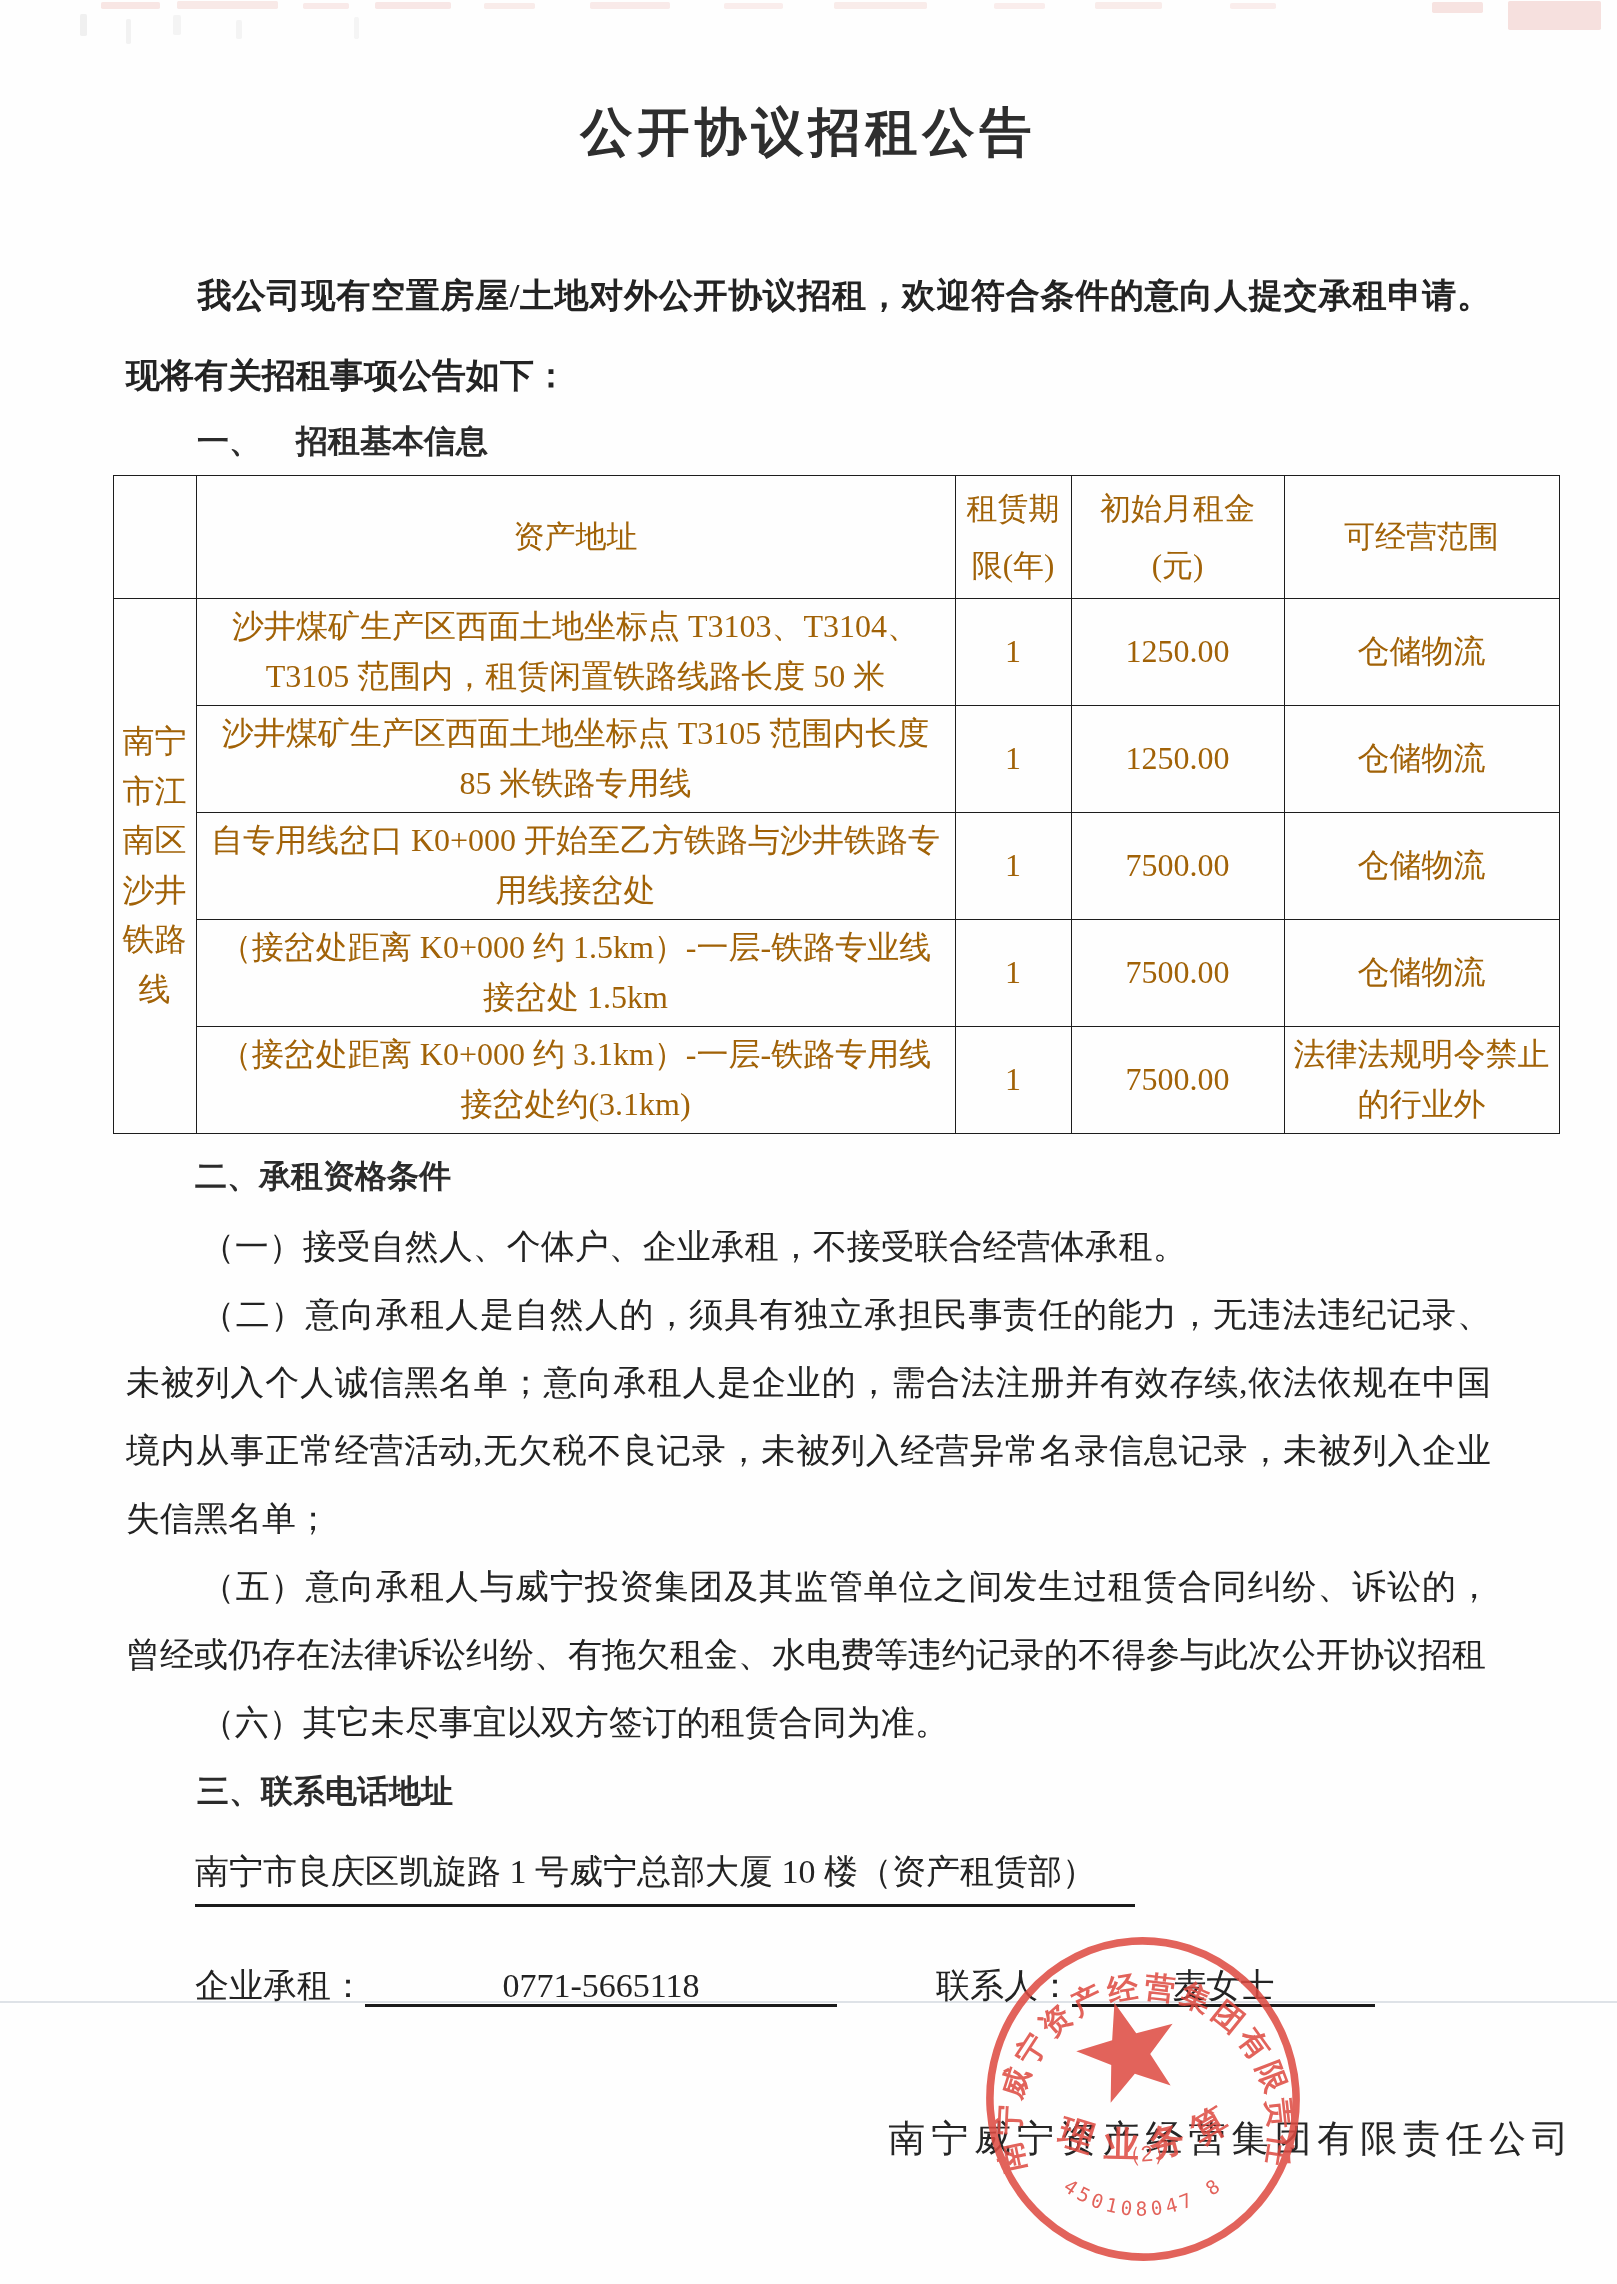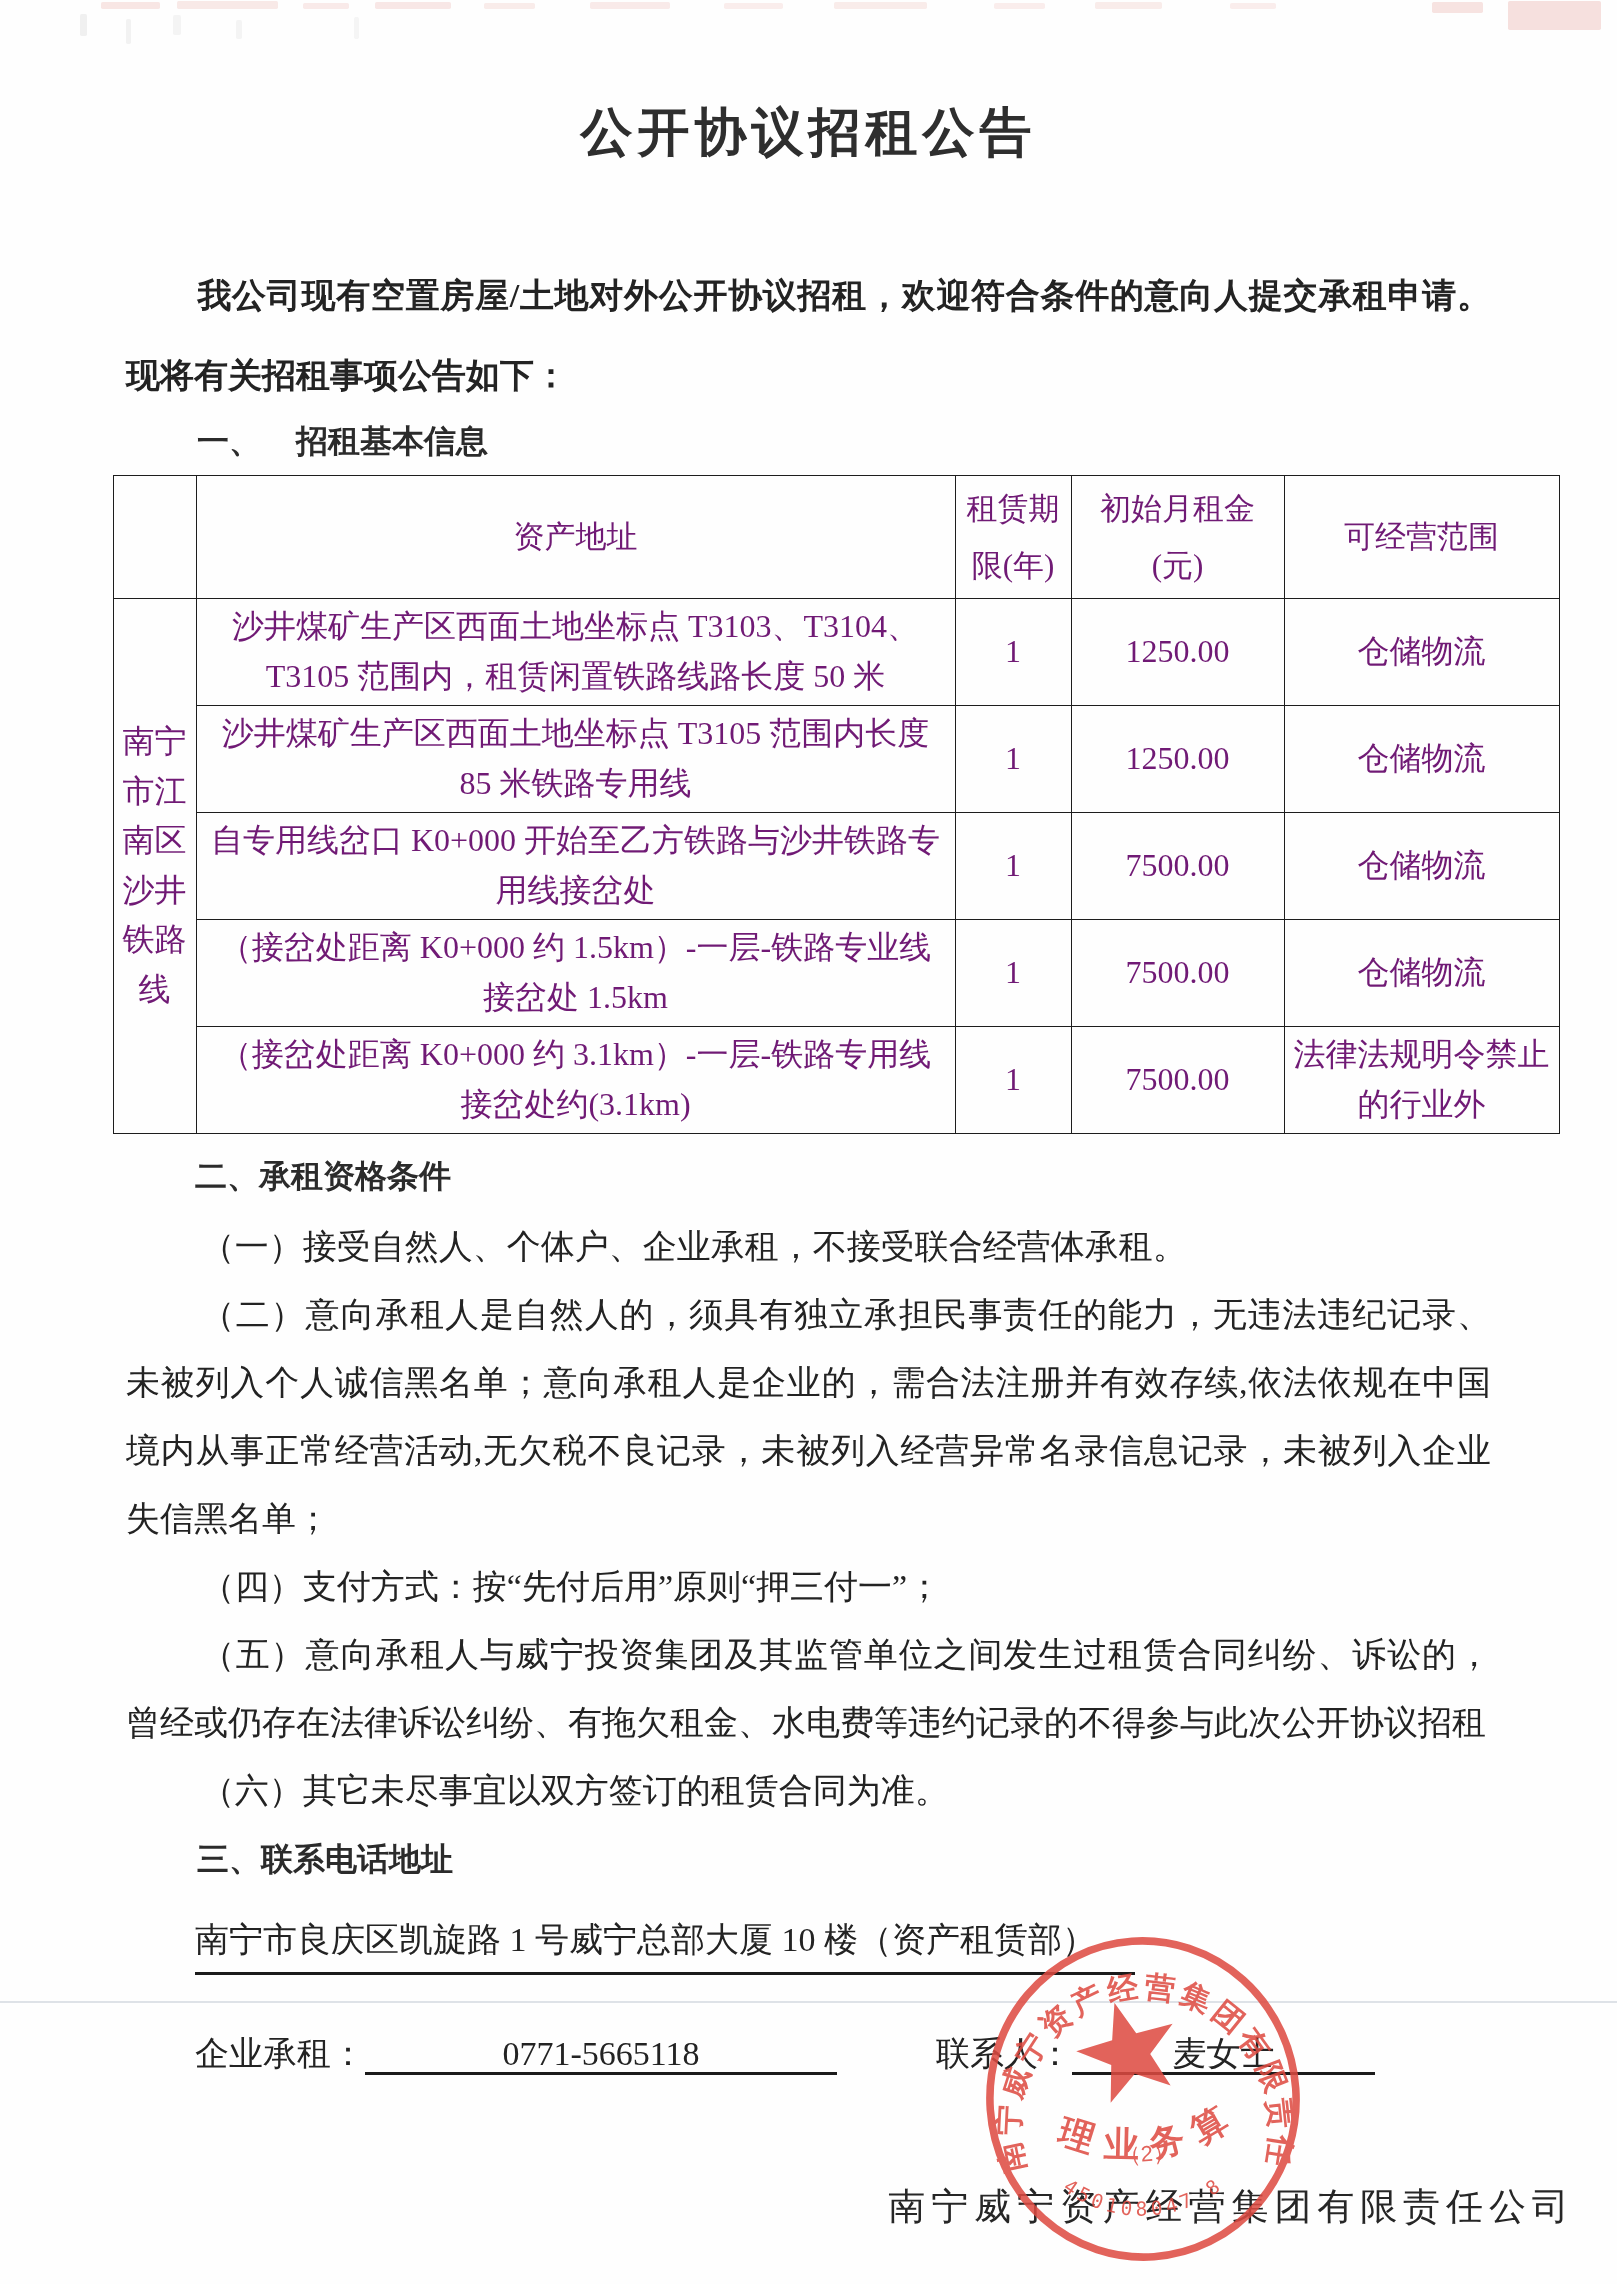--- a/index.html
+++ b/index.html
@@ -23,21 +23,21 @@
   .intro{ margin-top:88px; font-size:34px; line-height:80px; text-indent:2.1em; text-align:justify;font-weight:bold; }
   
   .h1{
     font-family:"Liberation Sans","DejaVu Sans",sans-serif; font-weight:bold; font-size:32px;
     color:#2b2b2b; line-height:51px; padding-left:71px;
   }
   .h1 .gap{ display:inline-block; width:35px; }
   
   table.info{
     border-collapse:collapse; margin-left:-13.5px; margin-top:8.4px; width:1446px;
-    font-size:32px; color:#701a75; table-layout:fixed;
+    font-size:32px; color:#a16207; table-layout:fixed;
   }
   table.info td,table.info th{
     border:1.7px solid #1d1d1d; text-align:center; vertical-align:middle;
     font-weight:normal; padding:3.4px 8.4px; line-height:1.55;
   }
   table.info .hdr td{ line-height:1.85; font-size:31px; }
   col.c-region{ width:83px; } col.c-addr{ width:759px; } col.c-term{ width:116px; }
   col.c-rent{ width:213px; } col.c-scope{ width:275px; }
   .region-cell{ word-break:break-all; line-height:1.52; padding:3.4px 6.7px; font-size:32px; }
   .addr{ line-height:1.85; }
@@ -146,21 +146,20 @@
         <td class="num">7500.00</td>
         <td>法律法规明令禁止的行业外</td>
       </tr>
     </tbody>
       </table>
 
     <div class="items">
       <div class="h1" style="padding-left:69px; line-height:74px;">二、承租资格条件</div>
       <p>（一）接受自然人、个体户、企业承租，不接受联合经营体承租。</p>
       <p>（二）意向承租人是自然人的，须具有独立承担民事责任的能力，无违法违纪记录、未被列入个人诚信黑名单；意向承租人是企业的，需合法注册并有效存续,依法依规在中国境内从事正常经营活动,无欠税不良记录，未被列入经营异常名录信息记录，未被列入企业失信黑名单；</p>
-      <p>（四）支付方式：按“先付后用”原则“押三付一”；</p>
       <p>（五）意向承租人与威宁投资集团及其监管单位之间发生过租赁合同纠纷、诉讼的，曾经或仍存在法律诉讼纠纷、有拖欠租金、水电费等违约记录的不得参与此次公开协议招租</p>
       <p>（六）其它未尽事宜以双方签订的租赁合同为准。</p>
       <div class="h1 h-contact">三、联系电话地址</div>
     </div>
 
     <p class="address"><span class="u-line">南宁市良庆区凯旋路 1 号威宁总部大厦 10 楼（资产租赁部）</span></p>
 
     <div class="phones">
       <span>企业承租：</span>
       <span class="u u-phone num">0771-5665118</span>

